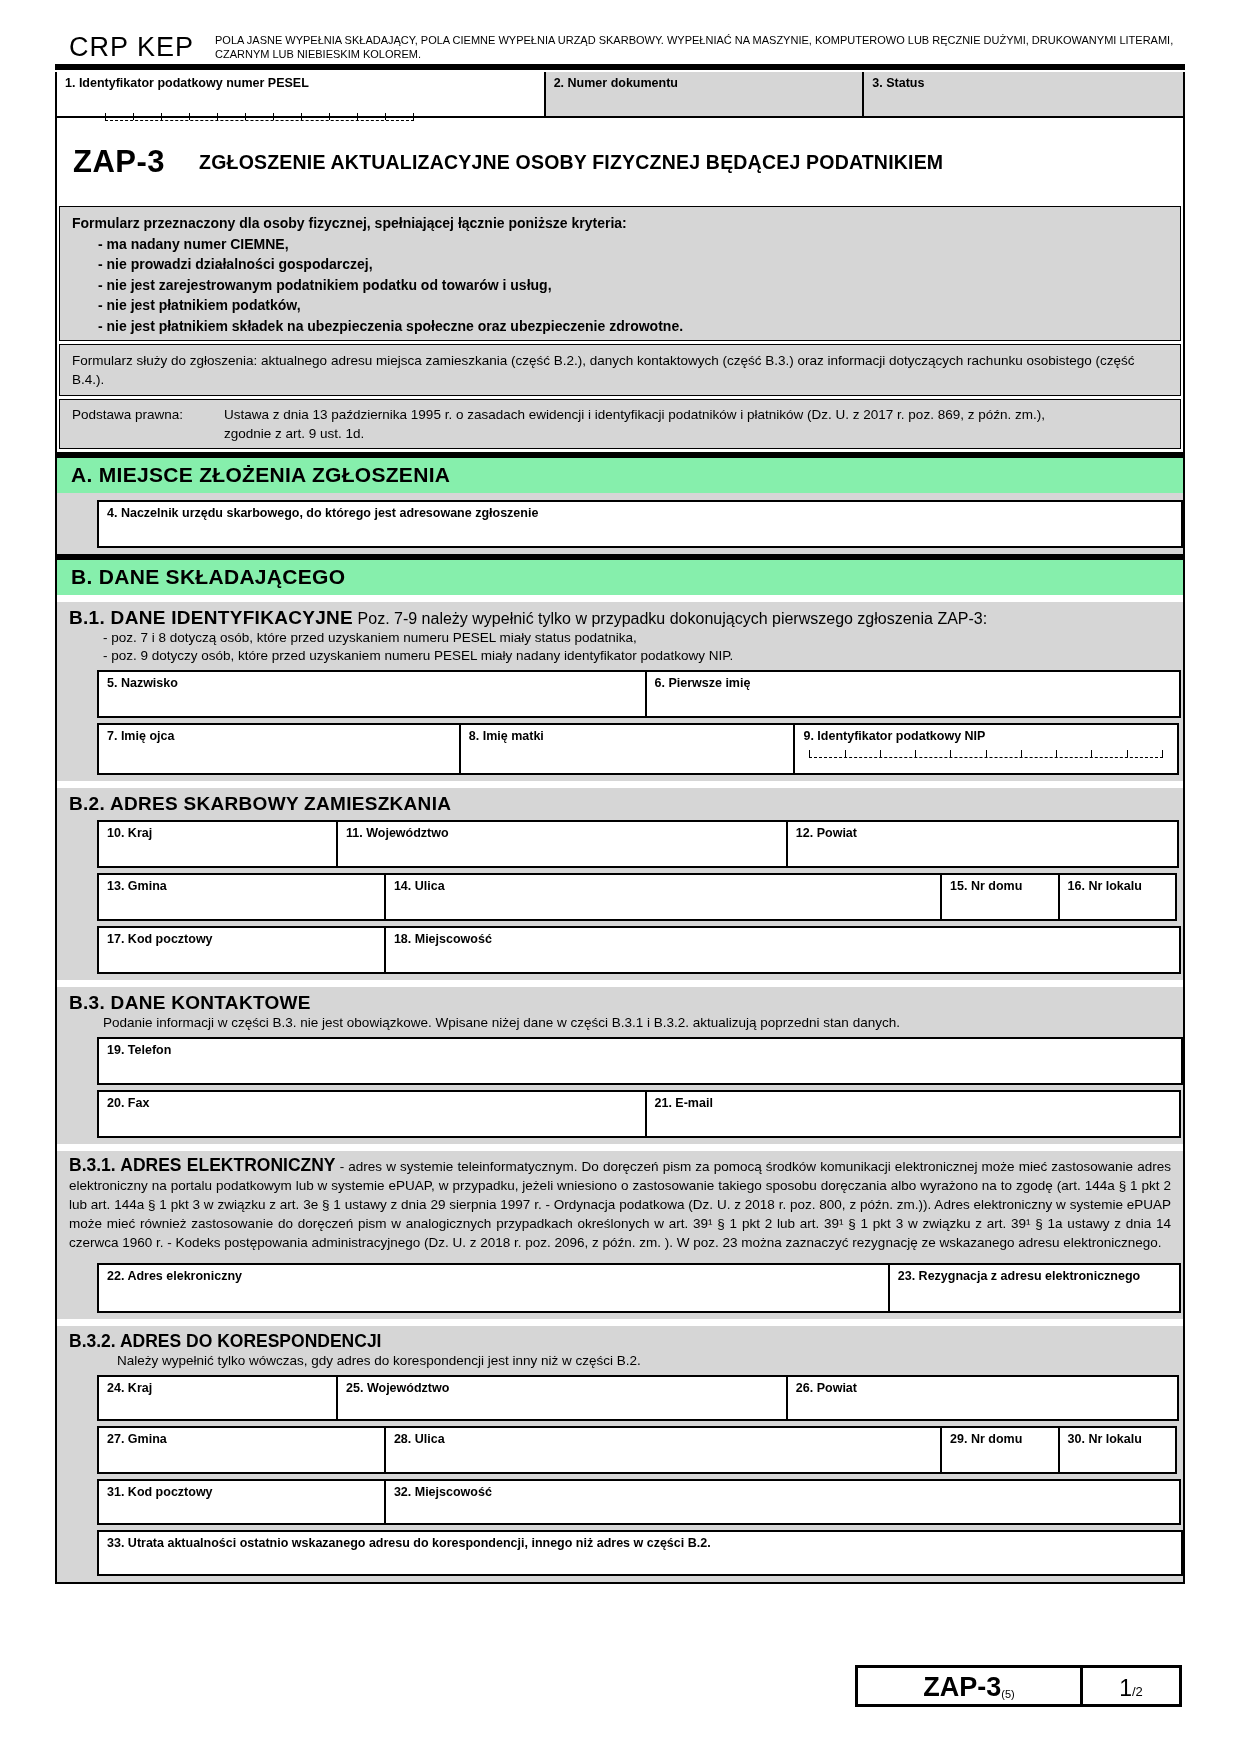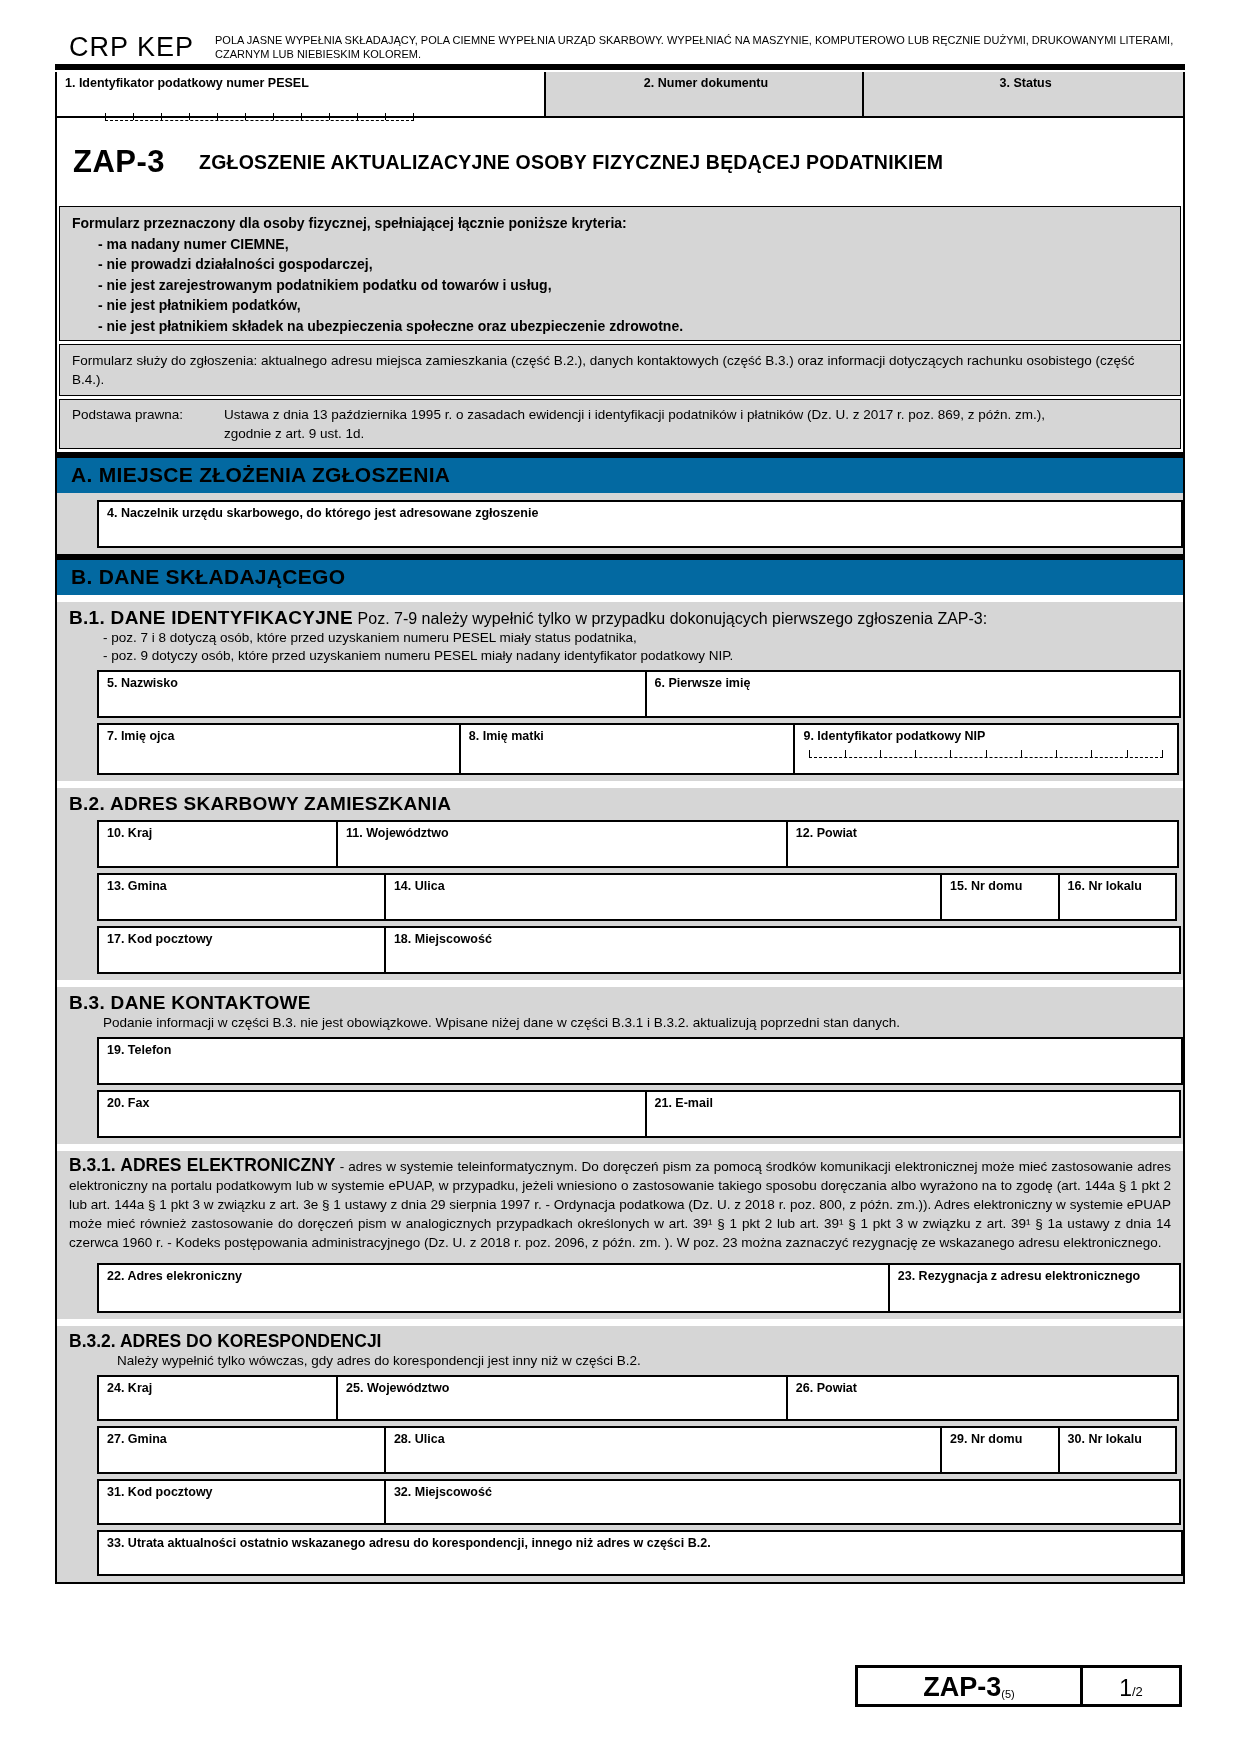--- a/index.html
+++ b/index.html
@@ -16,21 +16,21 @@
   .crp-row { position:absolute; left:55px; top:28px; width:1130px; display:flex; }
   .crp { font-size:27px; letter-spacing:1px; padding:4px 0 0 14px; width:160px; flex:0 0 160px; }
   .crp-note { font-size:11px; line-height:13.5px; padding-top:6px; font-weight:bold; font-weight:normal; }
   .crp-note { font-weight:500; }
   
   .toprule { position:absolute; left:55px; top:64px; width:1130px; height:2px;
              border-top:4px solid #000; border-bottom:2px solid #000; }
   
   .form { position:absolute; left:55px; top:72px; width:1130px;
           border:2px solid #000; border-top:none; background:#fff; }
-  .gray { background:#d6d6d6;text-align:center; }
+  .gray { background:#d6d6d6; }
   
   .row3 { display:flex; border-bottom:2px solid #000; height:46px; }
   .row3 .cell { border-right:2px solid #000; }
   .row3 .cell:last-child { border-right:none; }
   .c1 { width:43.4%; display:flex; flex-direction:column; justify-content:space-between; padding-bottom:4px;gap:23px; }
   .c2 { width:28.3%; } .c3 { width:28.3%; }
   .flabel { font-size:12.5px; font-weight:bold; line-height:14px; padding:4px 4px 0 8px; }
   
   .comb { display:flex; align-items:flex-end; border-bottom:1px dashed #000; height:11px; }
   .comb i { display:block; flex:1; height:7px; border-left:1px solid #000; }
@@ -45,21 +45,21 @@
   .infobox { border:1.5px solid #000; background:#d6d6d6; margin:0 2px 3px 2px; }
   .criteria { padding:6px 12px 4px 12px; }
   .crit-head { font-size:14px; font-weight:bold; line-height:20.5px; }
   .crit-item { font-size:14px; font-weight:bold; line-height:20.5px; padding-left:26px; }
   .purpose { padding:6px 12px; font-size:13.5px; line-height:19px; min-height:50px; }
   .legal { display:flex; padding:5px 12px; font-size:13.5px; line-height:19px; min-height:45px; }
   .legal-label { flex:0 0 152px; }
   .legal-text { flex:1; padding-right:80px; }
   
   .dblrule { height:3px; background:#fff; border-top:3px solid #000; border-bottom:3px solid #000; }
-  .secband { background:#0369a1; font-size:21px; font-weight:bold; padding:5px 0 6px 14px; letter-spacing:0.3px; }
+  .secband { background:#86efac; font-size:21px; font-weight:bold; padding:5px 0 6px 14px; letter-spacing:0.3px; }
   .gap-white { height:7px; background:#fff; }
   
   .block { background:#d6d6d6; padding:3px 0 6px 0; }
   .subhead { padding:2px 10px 0 12px; }
   .subtitle { font-size:19px; font-weight:bold; letter-spacing:0.3px; }
   .subtitle-sm { font-size:17.5px; font-weight:bold; }
   .subnote { font-size:16px; }
   .subnote-item { font-size:13.5px; line-height:18px; padding-left:46px; }
   .blocknote { font-size:13.5px; line-height:18px; padding-left:46px; }
   .blocknote-b32 { font-size:13.5px; line-height:18px; padding-left:60px; }

